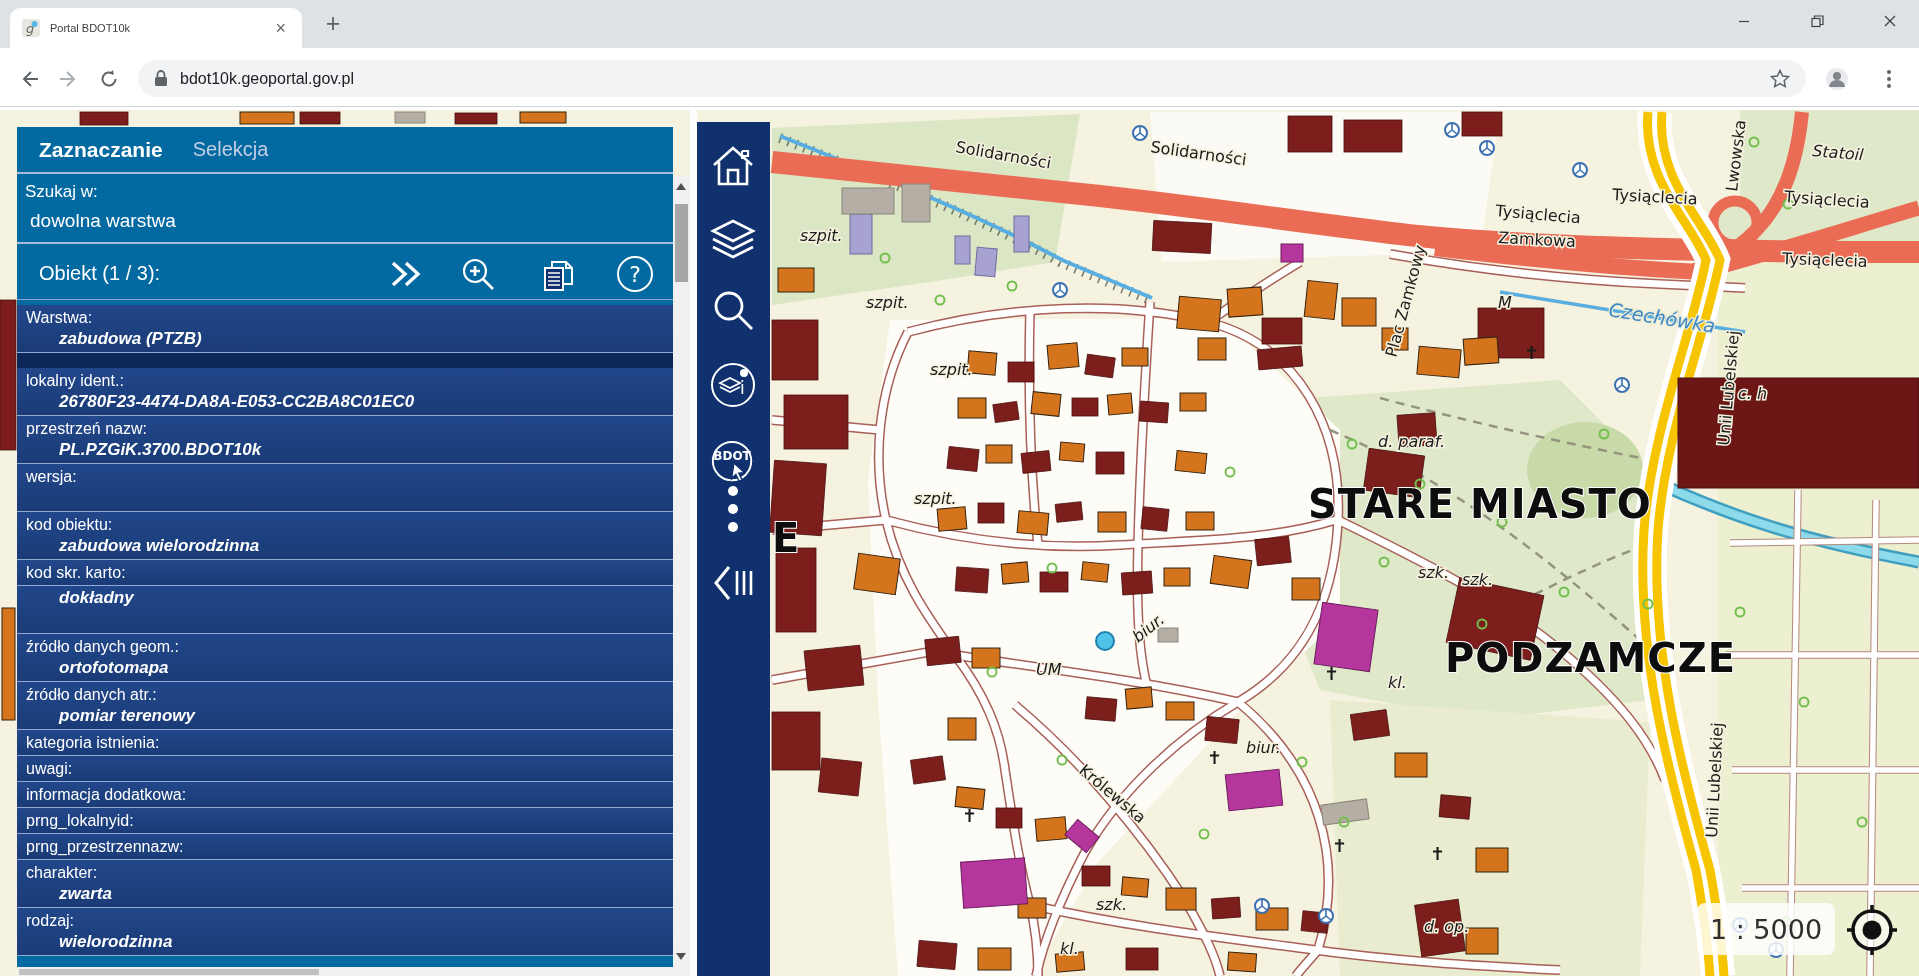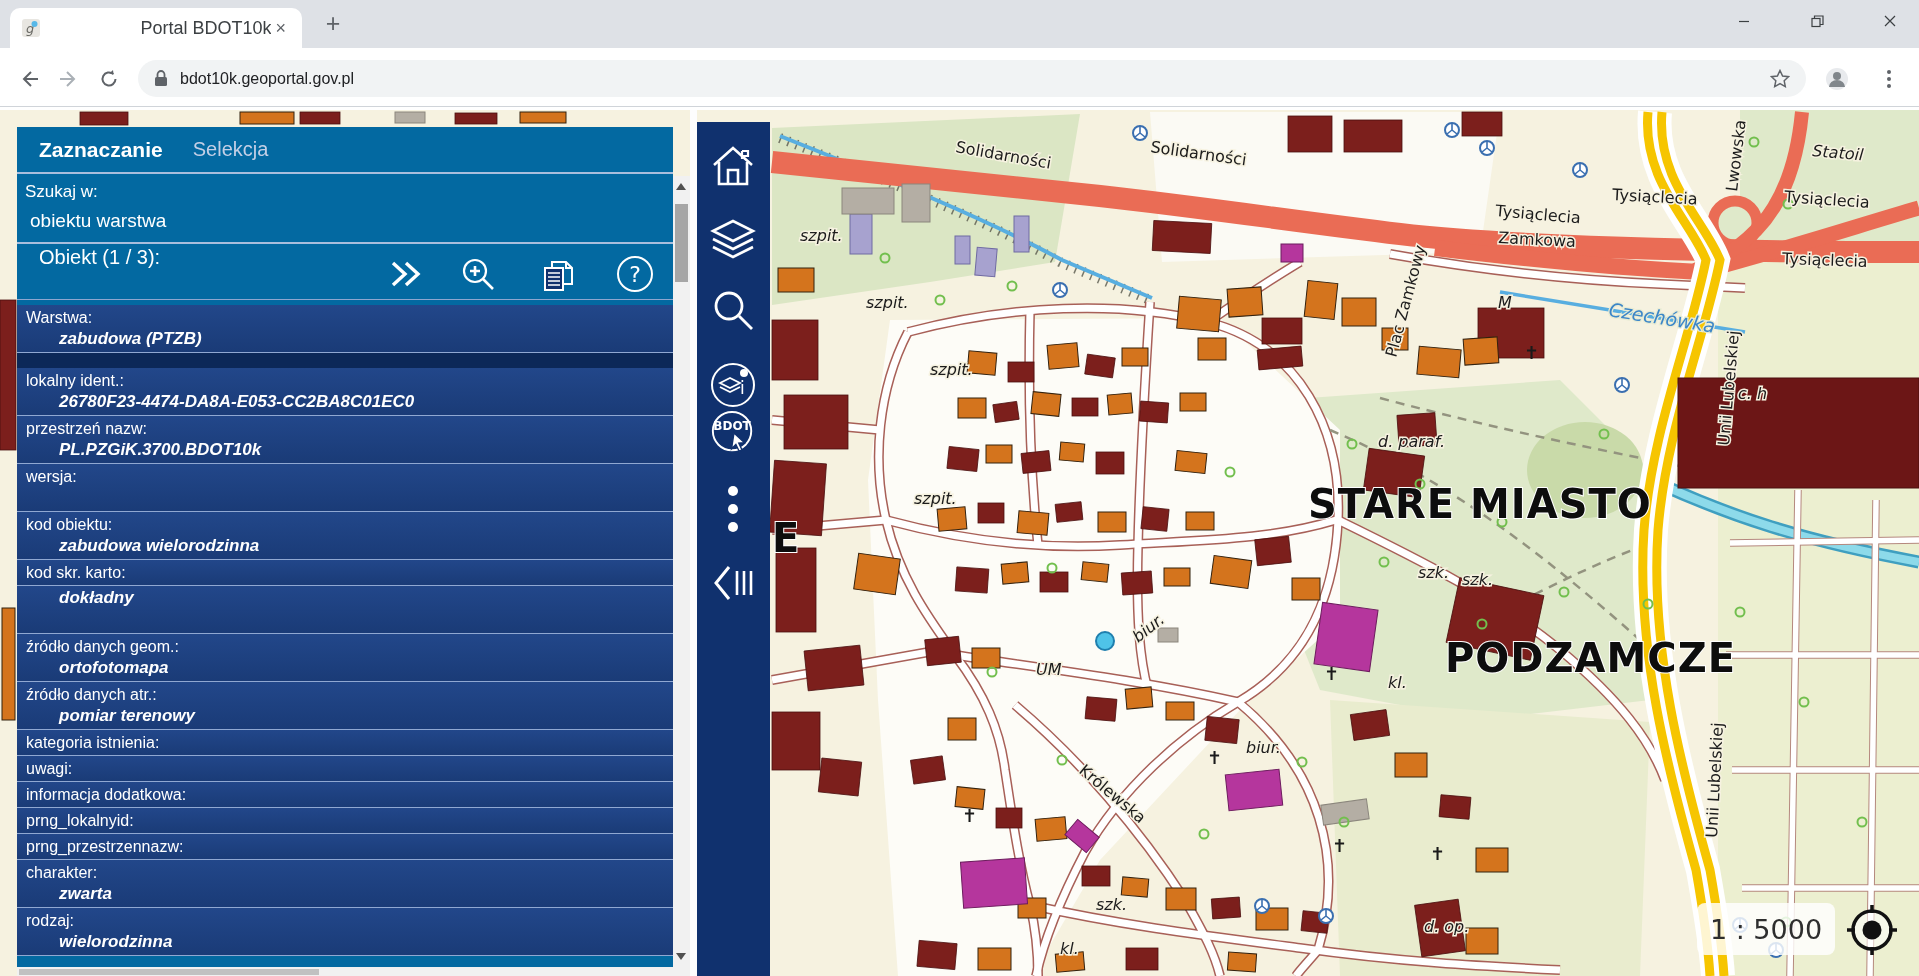--- a/index.html
+++ b/index.html
@@ -5,21 +5,21 @@
   html,body{margin:0;padding:0;}
   body{width:1919px;height:976px;overflow:hidden;position:relative;background:#fff;
        font-family:"Liberation Sans",sans-serif;-webkit-font-smoothing:antialiased;}
   .abs{position:absolute;}
 
   
   .tabstrip{position:absolute;left:0;top:0;width:1919px;height:48px;background:#dee1e6;}
   .tab{position:absolute;left:10px;top:8px;width:292px;height:40px;background:#fff;
        border-radius:10px 10px 0 0;display:flex;align-items:center;padding:0 12px;box-sizing:border-box;}
   .favicon{width:18px;height:18px;flex:0 0 18px;}
-  .tab-title{font-size:18px;color:#3c4043;margin-left:0;flex:1;white-space:nowrap;overflow:hidden;text-align:right;}
+  .tab-title{font-size:11px;color:#3c4043;margin-left:10px;flex:1;white-space:nowrap;overflow:hidden;}
   .tab-close{color:#5f6368;font-size:18px;line-height:18px;padding:2px 4px;border-radius:50%;}
   .newtab{position:absolute;left:318px;top:11px;font-size:25px;color:#5f6368;width:30px;height:26px;
           text-align:center;line-height:25px;}
   .winbtn{position:absolute;top:0;width:58px;height:42px;display:flex;align-items:center;justify-content:center;color:#3c4043;}
   .toolbar{position:absolute;left:0;top:48px;width:1919px;height:59px;background:#fff;border-bottom:1px solid #d0d4d9;box-sizing:border-box;}
   .navbtn{position:absolute;top:14px;width:34px;height:34px;display:flex;align-items:center;justify-content:center;}
   .omnibox{position:absolute;left:138px;top:12px;width:1668px;height:37px;background:#f1f3f4;border-radius:19px;
            display:flex;align-items:center;padding:0 16px;box-sizing:border-box;}
   .url{font-size:16px;color:#202124;margin-left:12px;}
   .obx-star{margin-left:auto;}
@@ -34,21 +34,21 @@
   .mblue{fill:#3c86c8;font-size:19px;font-style:italic;paint-order:stroke;stroke:#e8ecd4;stroke-width:2.5px;}
 
   
   .panel{position:absolute;left:17px;top:17px;width:656px;height:849px;background:#0369a1;color:#fff;box-sizing:border-box;}
   .p-tabs{height:45px;display:flex;align-items:center;border-bottom:2px solid #a9bedd;}
   .p-tab-active{font-size:21px;font-weight:bold;margin-left:22px;color:#ffffff;}
   .p-tab{font-size:20px;margin-left:30px;color:#c3cfe6;}
   .p-search-label{font-size:17px;padding:8px 16px 2px 8px;}
   .p-search-value{font-size:19px;padding:6px 0 10px 13px;border-bottom:2px solid #a9bedd;}
   .p-object{position:relative;height:55px;border-bottom:1px solid #8ea6cf;}
-  .p-object-label{position:absolute;left:22px;top:2px;font-size:20px;}
+  .p-object-label{position:absolute;left:22px;top:18px;font-size:20px;}
   .p-ico{position:absolute;top:10px;width:40px;height:40px;display:flex;align-items:center;justify-content:center;}
   .rows{position:absolute;left:0;top:178px;width:656px;}
   .row{background:linear-gradient(#22478a,#1a3b77);border-bottom:1px solid #90a8d2;box-sizing:border-box;}
   .row.h48{height:48px;}
   .row.h26{height:26px;}
   .row .lab{font-size:16px;padding:3px 0 0 9px;line-height:19px;}
   .row .val{font-size:17px;font-weight:bold;font-style:italic;padding:2px 0 0 42px;line-height:19px;}
   .row-gap{height:15px;background:#0c2858;}
 
   
@@ -458,21 +458,21 @@
       <text class="ml mi" x="1378" y="447" font-size="15">d. paraf.</text>
     </g>
   </svg>
 
   <div class="panel">
     <div class="p-tabs">
       <span class="p-tab-active">Zaznaczanie</span>
       <span class="p-tab">Selekcja</span>
     </div>
     <div class="p-search-label">Szukaj w:</div>
-    <div class="p-search-value">obiektu warstwa</div>
+    <div class="p-search-value">dowolna warstwa</div>
     <div class="p-object">
       <span class="p-object-label">Obiekt (1 / 3):</span>
       <span class="p-ico" style="left:368px;">
         <svg width="34" height="30" viewBox="0 0 34 30" fill="none" stroke="#fff" stroke-width="3.4">
           <path d="M5,4 L17,15 L5,26 M18,4 L30,15 L18,26"></path>
           </svg>
       </span>
       <span class="p-ico" style="left:441px;">
         <svg width="36" height="36" viewBox="0 0 36 36" fill="none" stroke="#fff" stroke-width="2.2">
           <circle cx="15" cy="15" r="11"></circle>
@@ -591,21 +591,21 @@
     </div>
     <div class="sbtn" style="top:239px;">
       <svg width="48" height="48" viewBox="0 0 48 48" fill="none" stroke="#fff" stroke-width="2">
         <circle cx="24" cy="24" r="21"></circle>
         <path d="M11,22 L21,17 L31,22 L21,27 Z" stroke-width="1.8"></path>
         <path d="M11,26 L21,31 L31,26" stroke-width="1.8"></path>
         <text x="31" y="33" font-size="17" fill="#fff" stroke="none" font-family="DejaVu Sans Mono,monospace">i</text>
         <circle cx="35" cy="12" r="4" fill="#fff" stroke="none"></circle>
         </svg>
     </div>
-    <div class="sbtn" style="top:288px;">
+    <div class="sbtn" style="top:318px;">
       <svg width="50" height="52" viewBox="0 0 50 52">
         <circle cx="24" cy="23" r="20" fill="none" stroke="#fff" stroke-width="2"></circle>
         <text x="24" y="22" text-anchor="middle" font-size="12.5" font-weight="bold" fill="#fff" font-family="Liberation Sans,sans-serif">BDOT</text>
         <path d="M26,25 l11,10 -6,0.5 3.4,7 -3,1.4 -3.4,-7 -4.5,4.5 z" fill="#fff" stroke="#10316e" stroke-width="1.4"></path>
         </svg>
     </div>
     <div class="sbtn" style="top:359px;height:56px;">
       <svg width="14" height="50" viewBox="0 0 14 50" fill="#fff">
         <circle cx="7" cy="7" r="5"></circle>
           <circle cx="7" cy="25" r="5"></circle>

